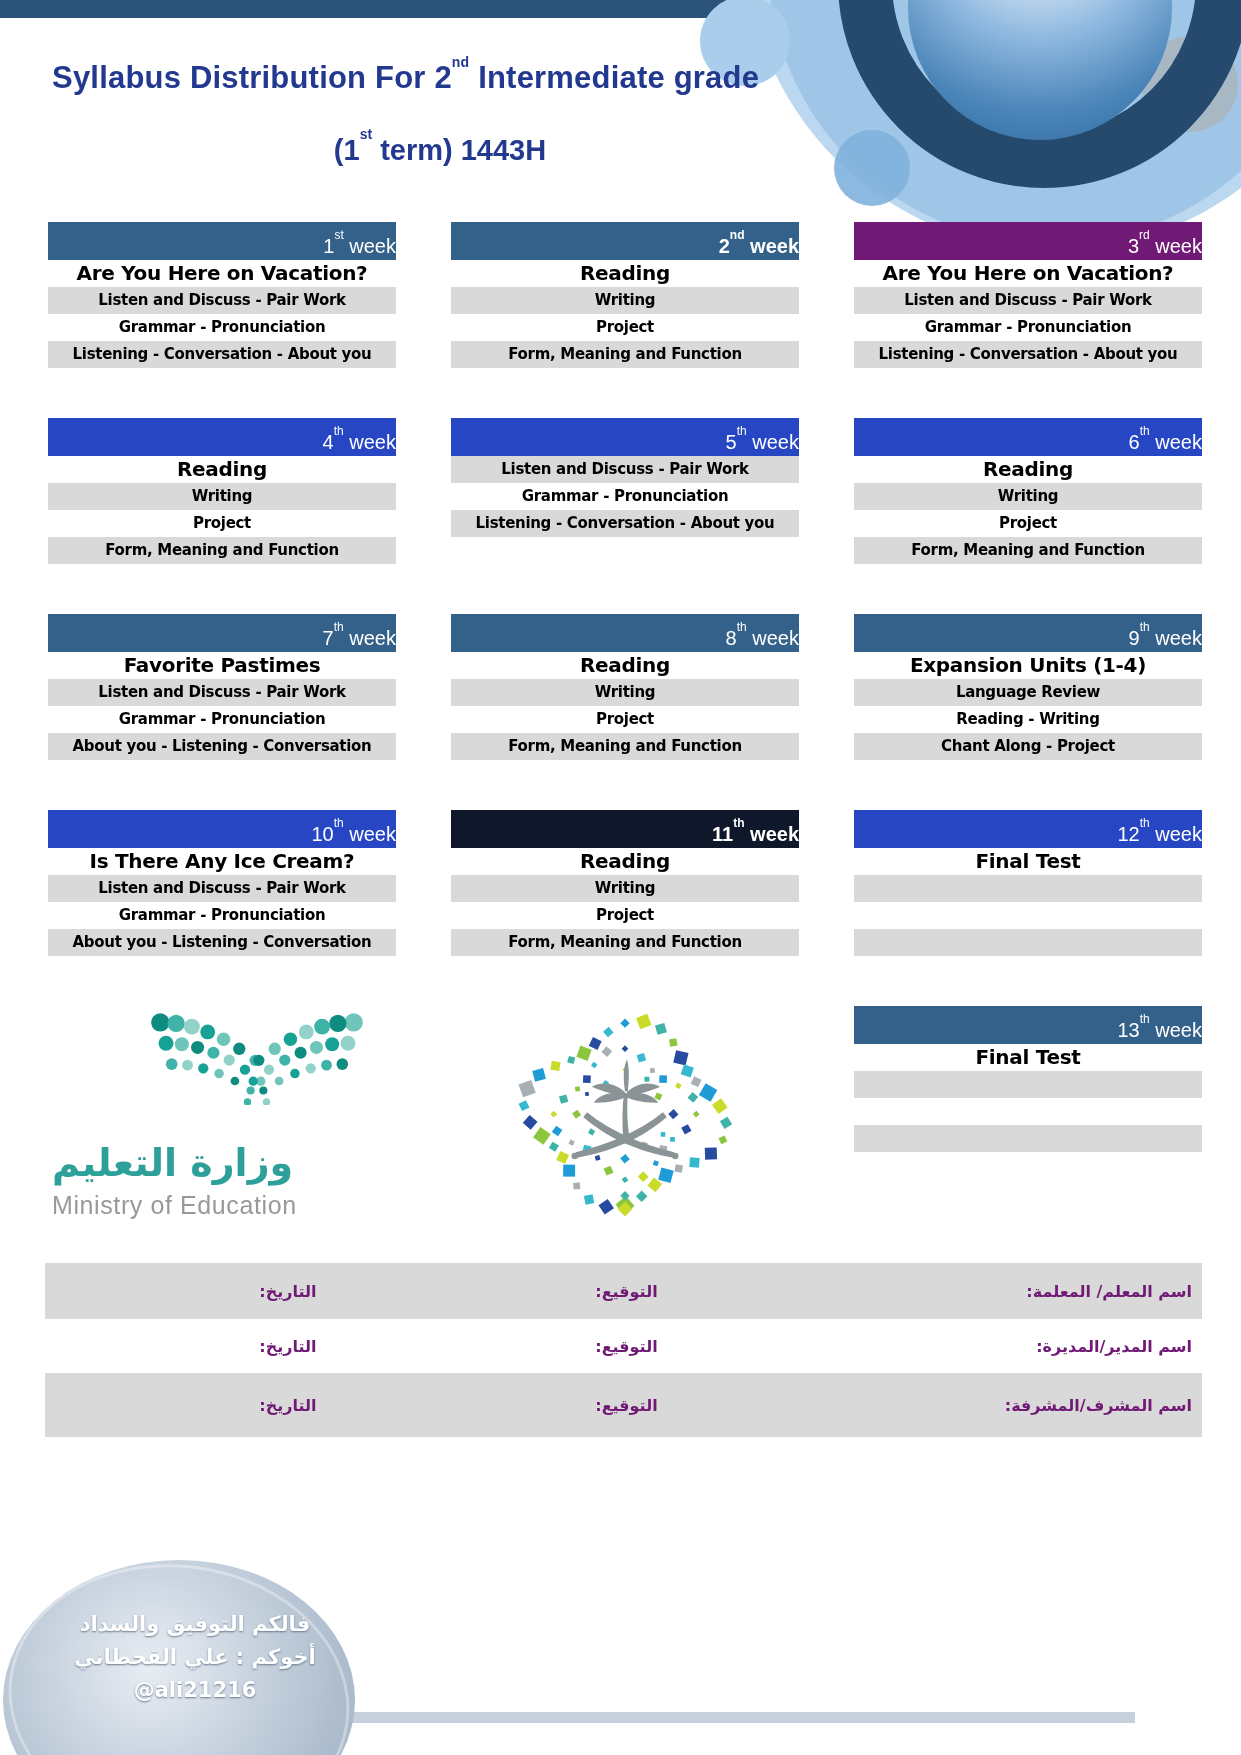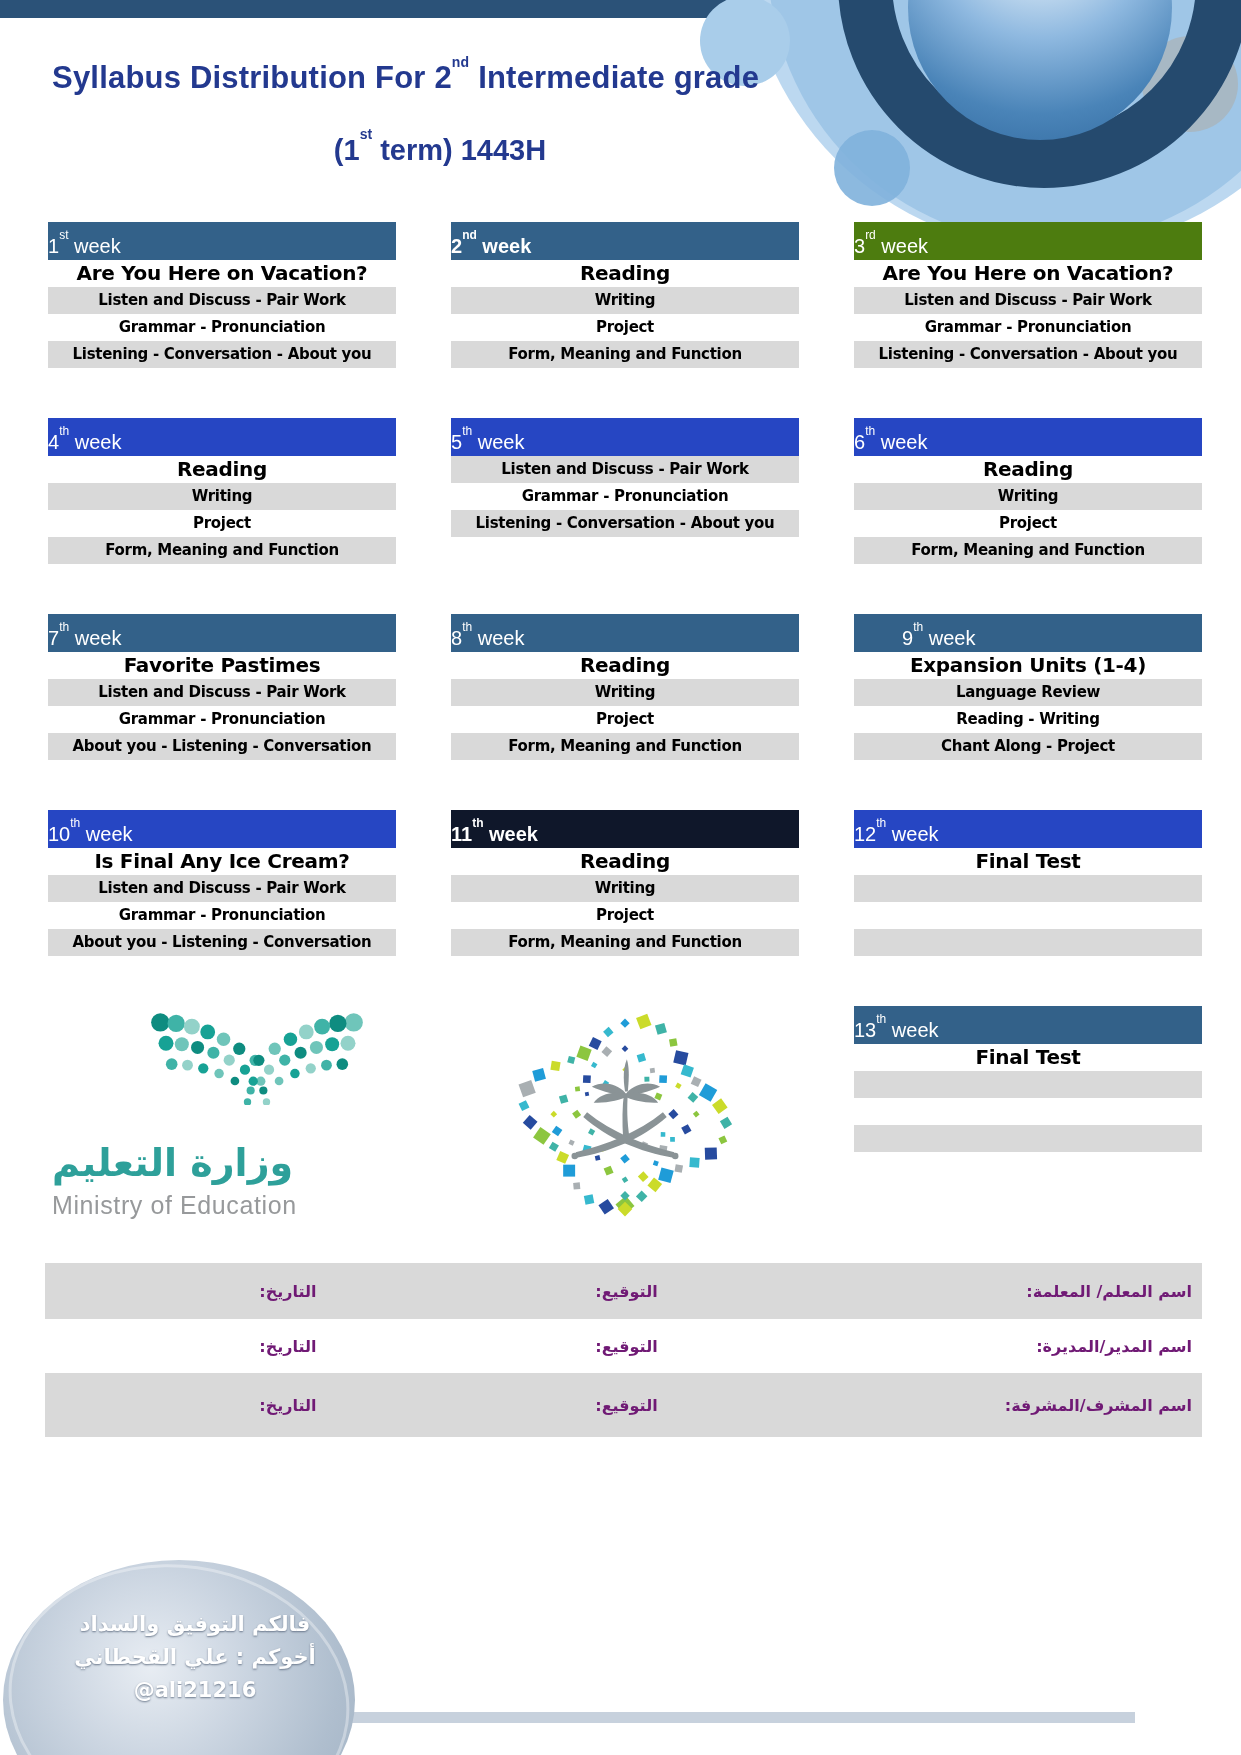--- a/index.html
+++ b/index.html
@@ -20,21 +20,21 @@
   .sphere{left:908px;top:-124px;width:264px;height:264px;
     background:radial-gradient(circle at 50% 18%, #FFFFFF 0%, #D7E7F5 18%, #8FB9E0 45%, #4A84B8 75%, #31699F 100%);}
   
   .title{position:absolute;left:52px;top:60px;z-index:3;font-size:31px;font-weight:bold;color:#23398F;letter-spacing:.2px;}
   .title sup,.subtitle sup{font-size:14px;position:relative;top:-10px;font-weight:bold;}
   .subtitle{position:absolute;left:240px;top:134px;width:400px;text-align:center;z-index:3;font-size:29px;font-weight:bold;color:#23398F;}
   
   .weeks-grid{position:absolute;left:48px;top:222px;width:1154px;z-index:3;
     display:grid;grid-template-columns:repeat(3,1fr);column-gap:55px;row-gap:50px;}
   .card{align-self:start;}
-  .card-header{height:38px;line-height:38px;text-align:left;color:#fff;font-size:20px;font-family:"Liberation Sans",sans-serif;}
+  .card-header{height:38px;line-height:38px;text-align:right;color:#fff;font-size:20px;font-family:"Liberation Sans",sans-serif;}
   .card-header sup{font-size:12px;position:relative;top:-6px;}
   .card-row{height:27px;line-height:27px;text-align:center;color:#000;
     font-family:"DejaVu Sans",sans-serif;font-weight:bold;font-size:15px;letter-spacing:-.3px;white-space:nowrap;}
   .card-row.first{font-size:20px;}
   .card-row.alt{background:#D9D9D9;}
   
   .logo-cell{align-self:start;position:relative;}
   .moe-dots{display:block;margin:4px 0 0 100px;}
   .moe-ar{margin:36px 0 0 4px;font-family:"DejaVu Sans",sans-serif;font-weight:bold;font-size:38px;color:#2EA09A;direction:rtl;text-align:left;}
   .moe-en{margin:6px 0 0 4px;font-size:25px;color:#97999B;letter-spacing:.6px;}
@@ -81,21 +81,21 @@
       <div class="card-row alt">Listening - Conversation - About you</div>
     </div>
     <div class="card">
       <div class="card-header" style="background: rgb(51, 97, 137); font-weight: bold;"><span>2</span><sup>nd</sup><span> week</span></div>
       <div class="card-row first">Reading</div>
       <div class="card-row alt">Writing</div>
       <div class="card-row">Project</div>
       <div class="card-row alt">Form, Meaning and Function</div>
     </div>
     <div class="card">
-      <div class="card-header" style="background: #4d7c0f;"><span>3</span><sup>rd</sup><span> week</span></div>
+      <div class="card-header" style="background: #701a75;"><span>3</span><sup>rd</sup><span> week</span></div>
       <div class="card-row first">Are You Here on Vacation?</div>
       <div class="card-row alt">Listen and Discuss - Pair Work</div>
       <div class="card-row">Grammar - Pronunciation</div>
       <div class="card-row alt">Listening - Conversation - About you</div>
     </div>
     <div class="card">
       <div class="card-header" style="background: rgb(38, 70, 195);"><span>4</span><sup>th</sup><span> week</span></div>
       <div class="card-row first">Reading</div>
       <div class="card-row alt">Writing</div>
       <div class="card-row">Project</div>
@@ -130,21 +130,21 @@
     </div>
     <div class="card">
       <div class="card-header" style="background: rgb(51, 97, 137); padding-left: 48px;"><span>9</span><sup>th</sup><span> week</span></div>
       <div class="card-row first">Expansion Units (1-4)</div>
       <div class="card-row alt">Language Review</div>
       <div class="card-row">Reading - Writing</div>
       <div class="card-row alt">Chant Along - Project</div>
     </div>
     <div class="card">
       <div class="card-header" style="background: rgb(38, 70, 195);"><span>10</span><sup>th</sup><span> week</span></div>
-      <div class="card-row first">Is Final Any Ice Cream?</div>
+      <div class="card-row first">Is There Any Ice Cream?</div>
       <div class="card-row alt">Listen and Discuss - Pair Work</div>
       <div class="card-row">Grammar - Pronunciation</div>
       <div class="card-row alt">About you - Listening - Conversation</div>
     </div>
     <div class="card">
       <div class="card-header" style="background: #0f172a; font-weight: bold;"><span>11</span><sup>th</sup><span> week</span></div>
       <div class="card-row first">Reading</div>
       <div class="card-row alt">Writing</div>
       <div class="card-row">Project</div>
       <div class="card-row alt">Form, Meaning and Function</div>

